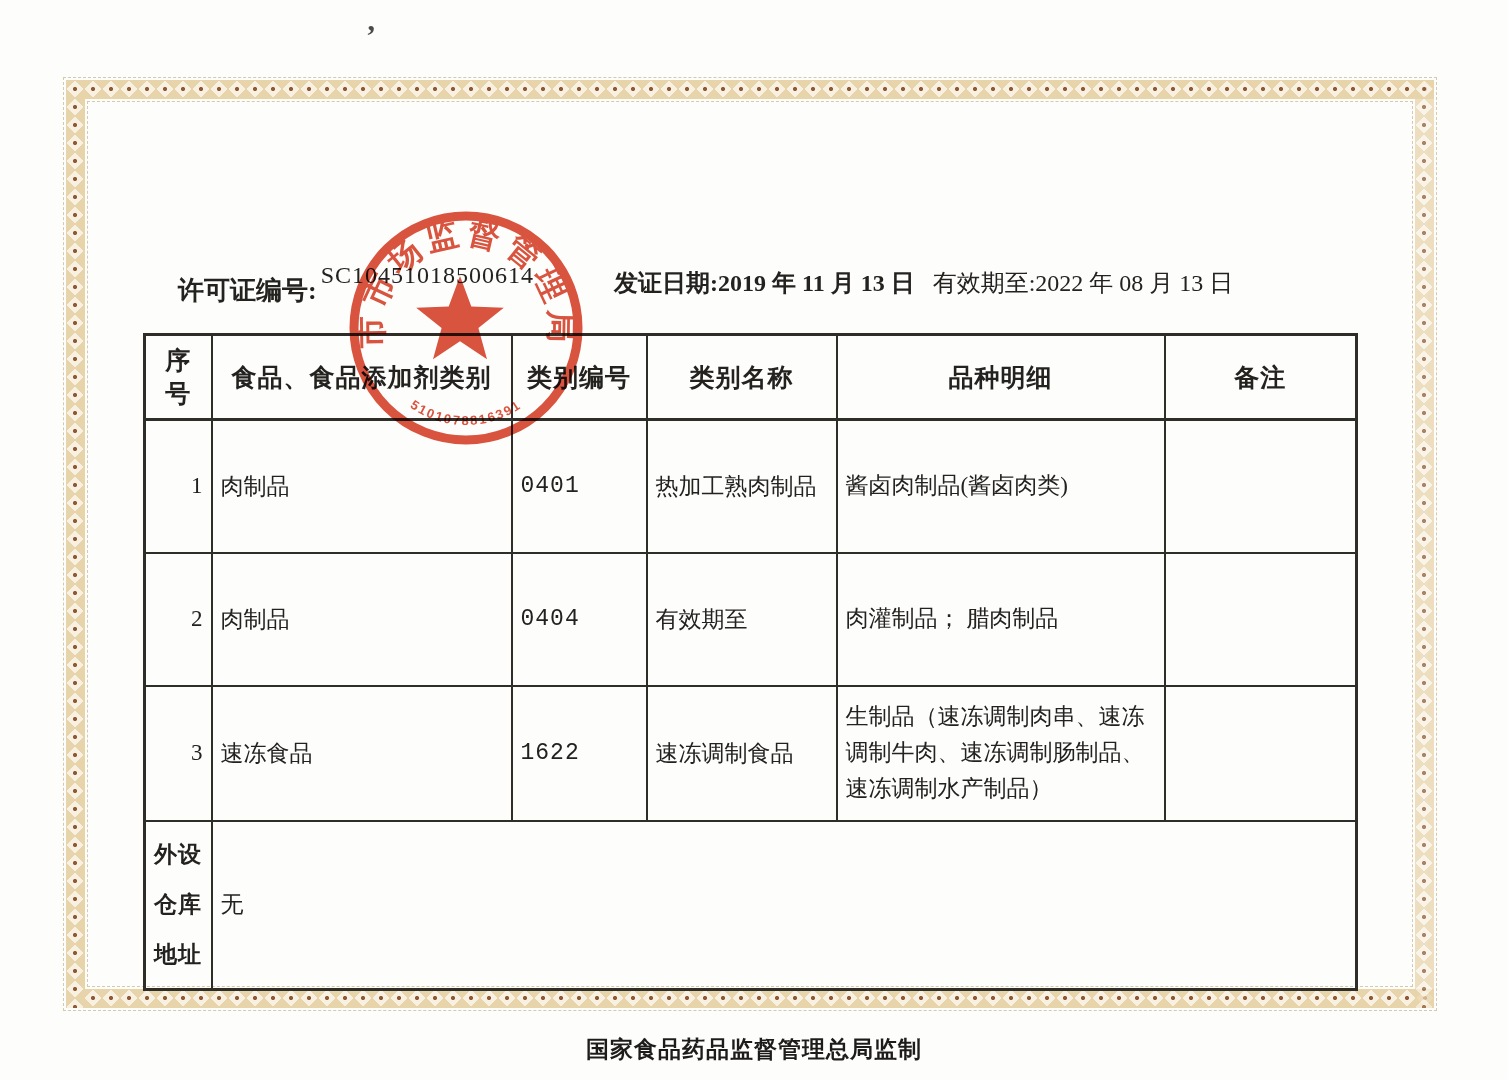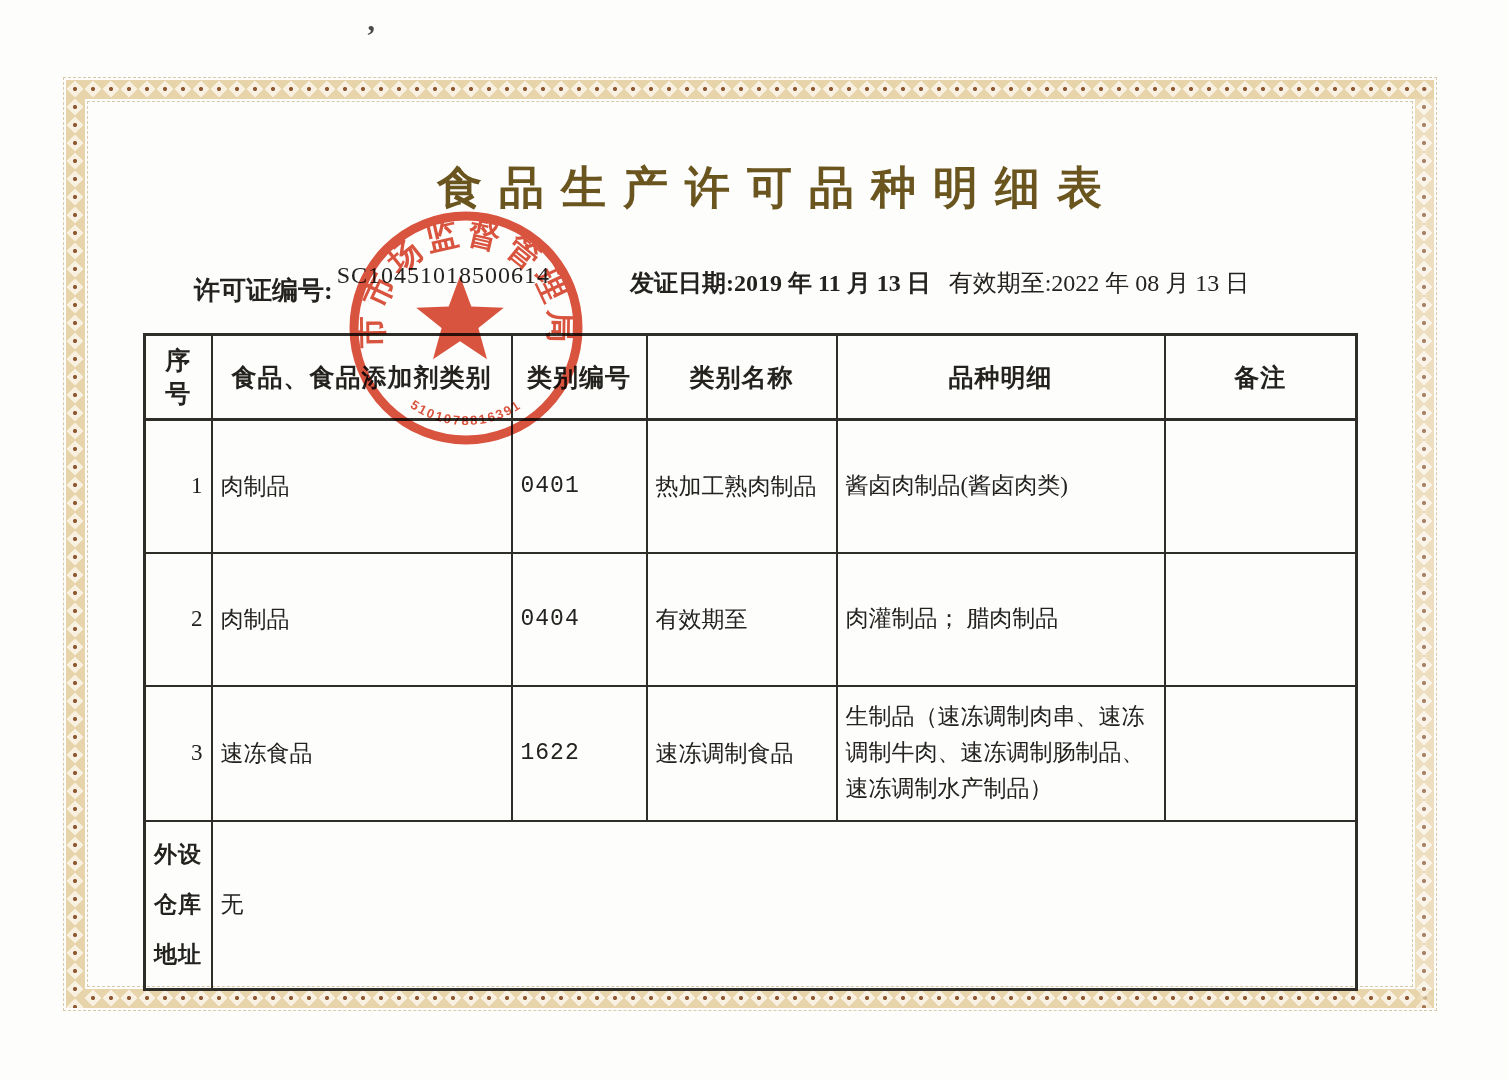--- a/index.html
+++ b/index.html
@@ -31,21 +31,21 @@
   .deco.right{right:0;top:0;bottom:0;width:19px;opacity:.75;}
   
   .title{
     position:absolute;left:0;top:158px;width:1508px;text-align:center;text-indent:48px;
     font-size:45px;font-weight:bold;letter-spacing:17px;color:#6a551f;
   }
   
   .license{
     position:absolute;left:178px;top:260px;display:flex;align-items:flex-start;white-space:nowrap;
   }
-  .license .lbl{font-size:26px;font-weight:bold;margin-top:13px;margin-left:16px;}
+  .license .lbl{font-size:26px;font-weight:bold;margin-top:13px;}
   .license .num{font-size:24px;margin-top:2px;margin-left:4px;letter-spacing:1px;}
   .license .issue{font-size:24px;font-weight:bold;margin-top:7px;margin-left:80px;}
   .license .valid{font-size:24px;font-weight:normal;margin-top:7px;margin-left:18px;}
   
   table.grid{
     position:absolute;left:143px;top:333px;width:1212px;table-layout:fixed;
     border-collapse:collapse;border:3px solid #2f2d28;
   }
   table.grid th,table.grid td{
     border:2px solid #2f2d28;padding:8px;overflow:hidden;
@@ -88,21 +88,20 @@
 
   <div class="frame">
     <div class="deco top"></div>
     <div class="deco bottom"></div>
     <div class="deco left"></div>
     <div class="deco right"></div>
   </div>
 
   <div class="stray">’</div>
 
-  <div class="title">食品生产许可品种明细表</div>
 
   <div class="license">
     <span class="lbl">许可证编号:</span>
     <span class="num">SC10451018500614</span>
     <span class="issue">发证日期:2019 年 11 月 13 日</span>
     <span class="valid">有效期至:2022 年 08 月 13 日</span>
   </div>
 
   <table class="grid">
     <colgroup>
@@ -163,14 +162,15 @@
     <circle r="112" fill="none" stroke="#d63a22" stroke-width="9"></circle>
     <polygon fill="#d63a22" transform="translate(-6,-6)" points="0,-46 11.3,-15.6 43.8,-14.2 18.4,6 27,37.2 0,19.3 -27,37.2 -18.4,6 -43.8,-14.2 -11.3,-15.6"></polygon>
     <text font-size="32" font-weight="bold" fill="#d63a22" letter-spacing="6" font-family="Liberation Serif, DejaVu Serif, serif">
       <textPath href="#sealTopArc" startOffset="50%" text-anchor="middle">市市场监督管理局</textPath>
     </text>
     <text font-size="13" font-weight="bold" fill="#d63a22" letter-spacing="2" font-family="Liberation Sans, DejaVu Sans, sans-serif">
       <textPath href="#sealBotArc" startOffset="50%" text-anchor="middle">5101078816391</textPath>
     </text>
   </svg>
 
+  <div class="footer">国家食品药品监督管理总局监制</div>
 
 </div>
 
 </body></html>

